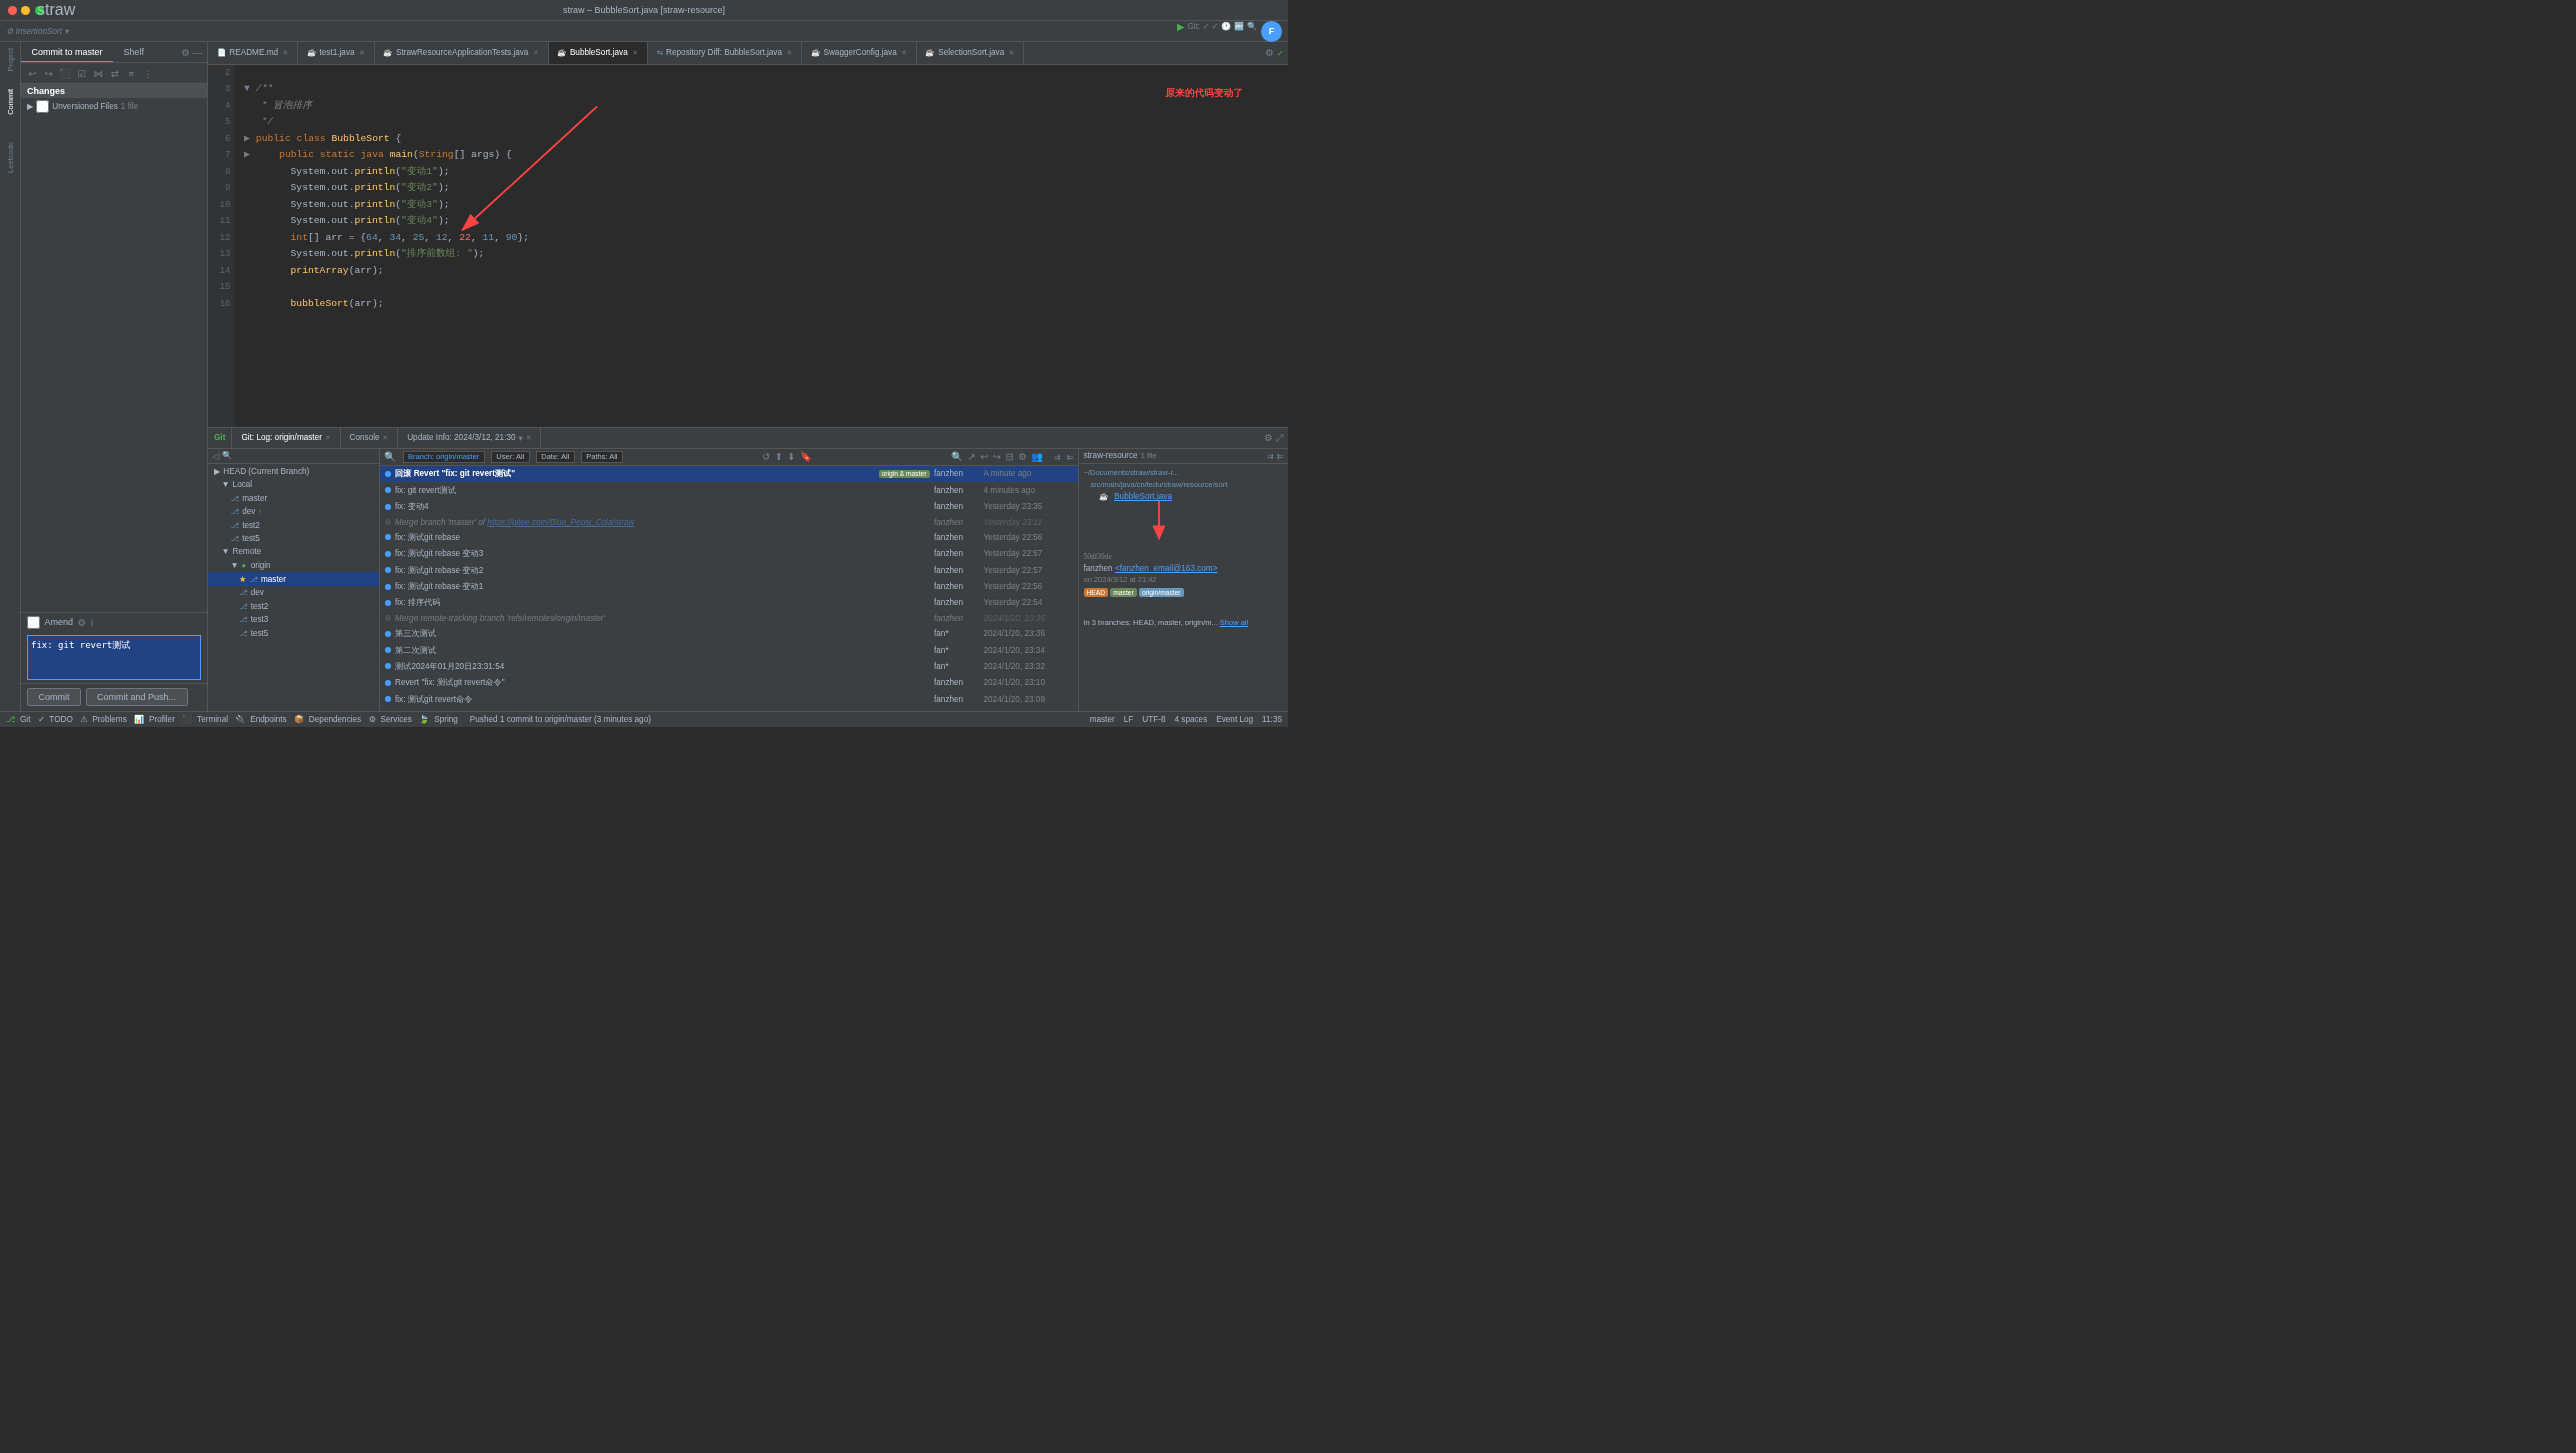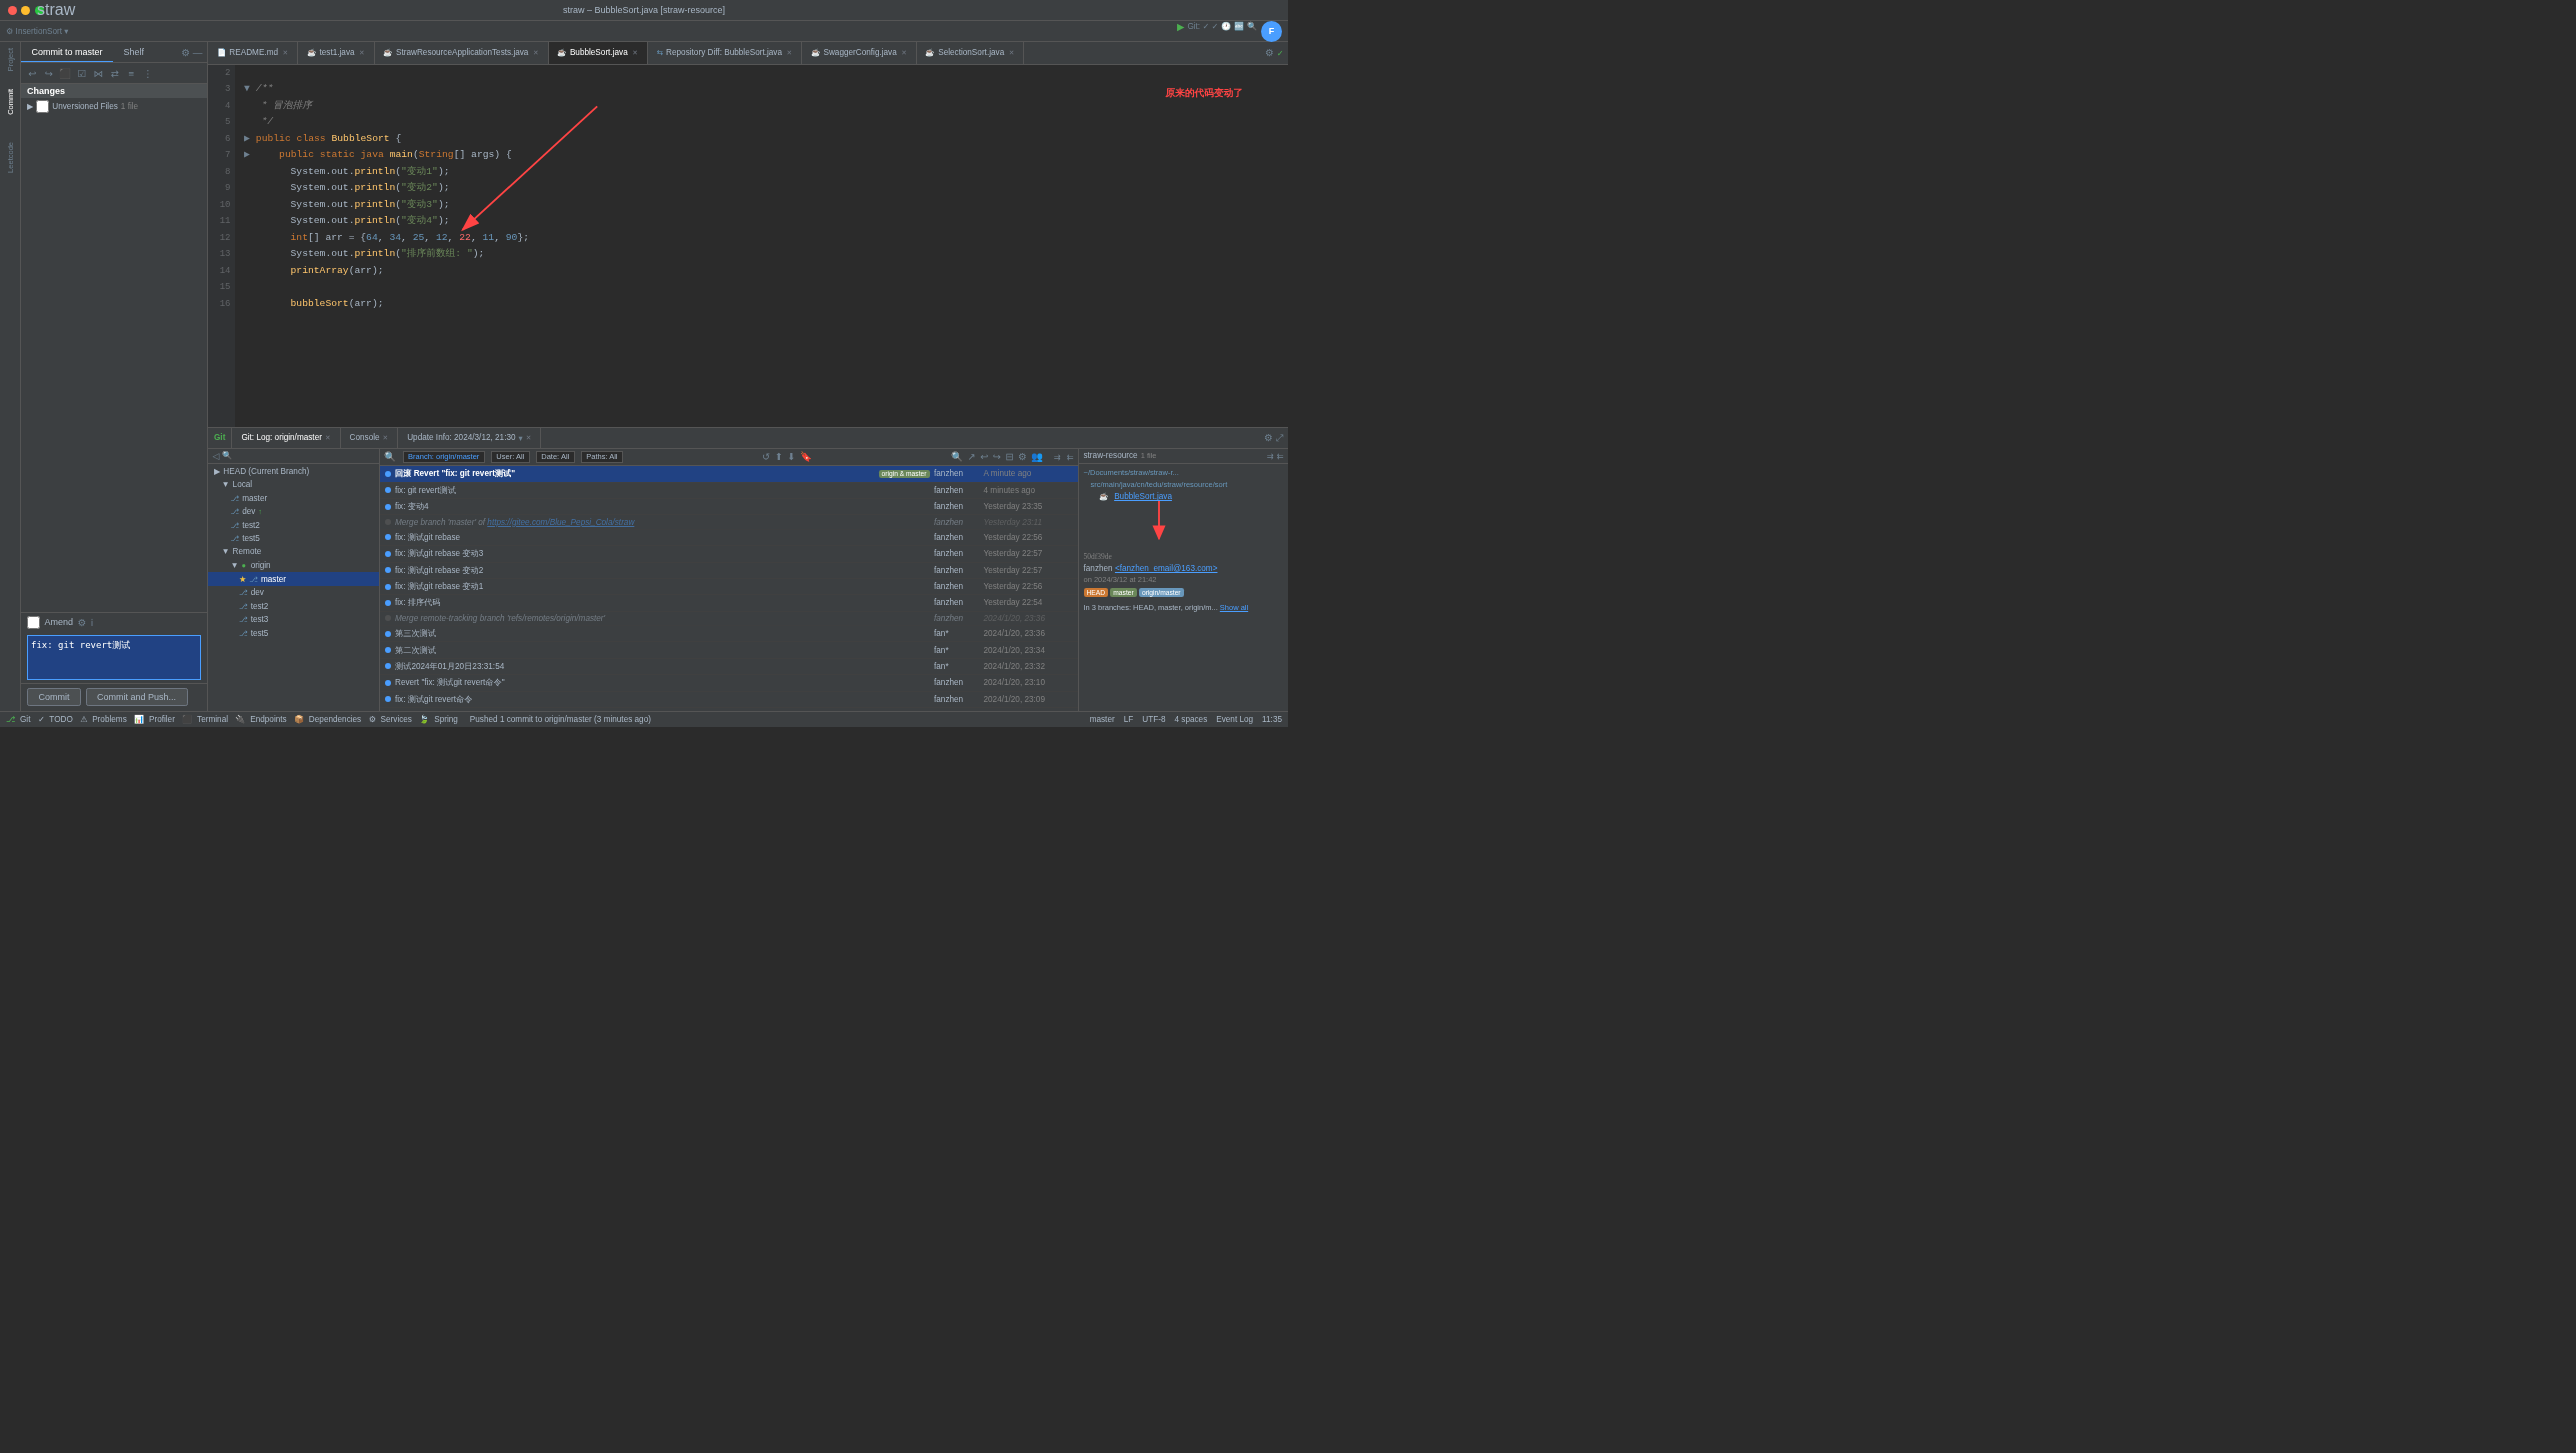--- a/index.html
+++ b/index.html
@@ -342,21 +342,21 @@
     .detail-file-link {
       color: #4a9eff;
       text-decoration: underline;
       cursor: pointer;
     }
     .detail-hash { color: #808080; font-size: 7.5px; margin-top: 6px; font-family: Liberation Serif, serif; }
     .detail-author { color: #a9b7c6; margin-top: 3px; }
     .detail-email { color: #4a9eff; text-decoration: underline; text-align: center; }
     .detail-date { color: #808080; margin-top: 1.5px; font-size: 7.5px; }
     .detail-branches { display: flex; gap: 2.2px; margin-top: 4.5px; flex-wrap: wrap; }
-    .detail-in-branches { color: #a9b7c6; font-size: 7.5px; margin-top: 6px; }
+    .detail-in-branches { color: #a9b7c6; font-size: 7.5px; margin-top: 21px; }
     .show-all-link { color: #4a9eff; text-decoration: underline; cursor: pointer; }
     
     .bottom-bar {
       height: 16.5px;
       background: #3c3f41;
       border-top: 0.7px solid #555;
       display: flex;
       align-items: center;
       padding: 0 6px;
       gap: 12px;
@@ -466,21 +466,21 @@
     <div class="traffic-lights">
       <div class="traffic-light tl-close"></div>
       <div class="traffic-light tl-min"></div>
       <div class="traffic-light tl-max"></div>
     </div>
     <span class="app-name">straw</span>
     <span class="title-bar-title">straw – BubbleSort.java [straw-resource]</span>
   </div>
 
   <div class="top-area">
-    <span style="color:#6e8090;font-size:8.2px;">⚙ InsertionSort ▾</span>
+    <span style="color:#6e8090;font-size:8.2px;font-style:italic;">⚙ InsertionSort ▾</span>
     <div style="display:flex;gap:3px;margin-left:auto;">
       <span style="color:#4caf50;font-size:9.7px;">▶</span>
       <span style="color:#6e8090;font-size:8.2px;">Git: ✓ ✓</span>
       <span style="color:#6e8090;font-size:8.2px;">🕐</span>
       <span style="color:#6e8090;font-size:8.2px;">🔤</span>
       <span style="color:#6e8090;font-size:8.2px;">🔍</span>
       <span style="width:21px;height:21px;background:#4a9eff;border-radius:50%;display:flex;align-items:center;justify-content:center;color:#fff;font-size:9px;font-weight:bold;">F</span>
     </div>
   </div>
 

